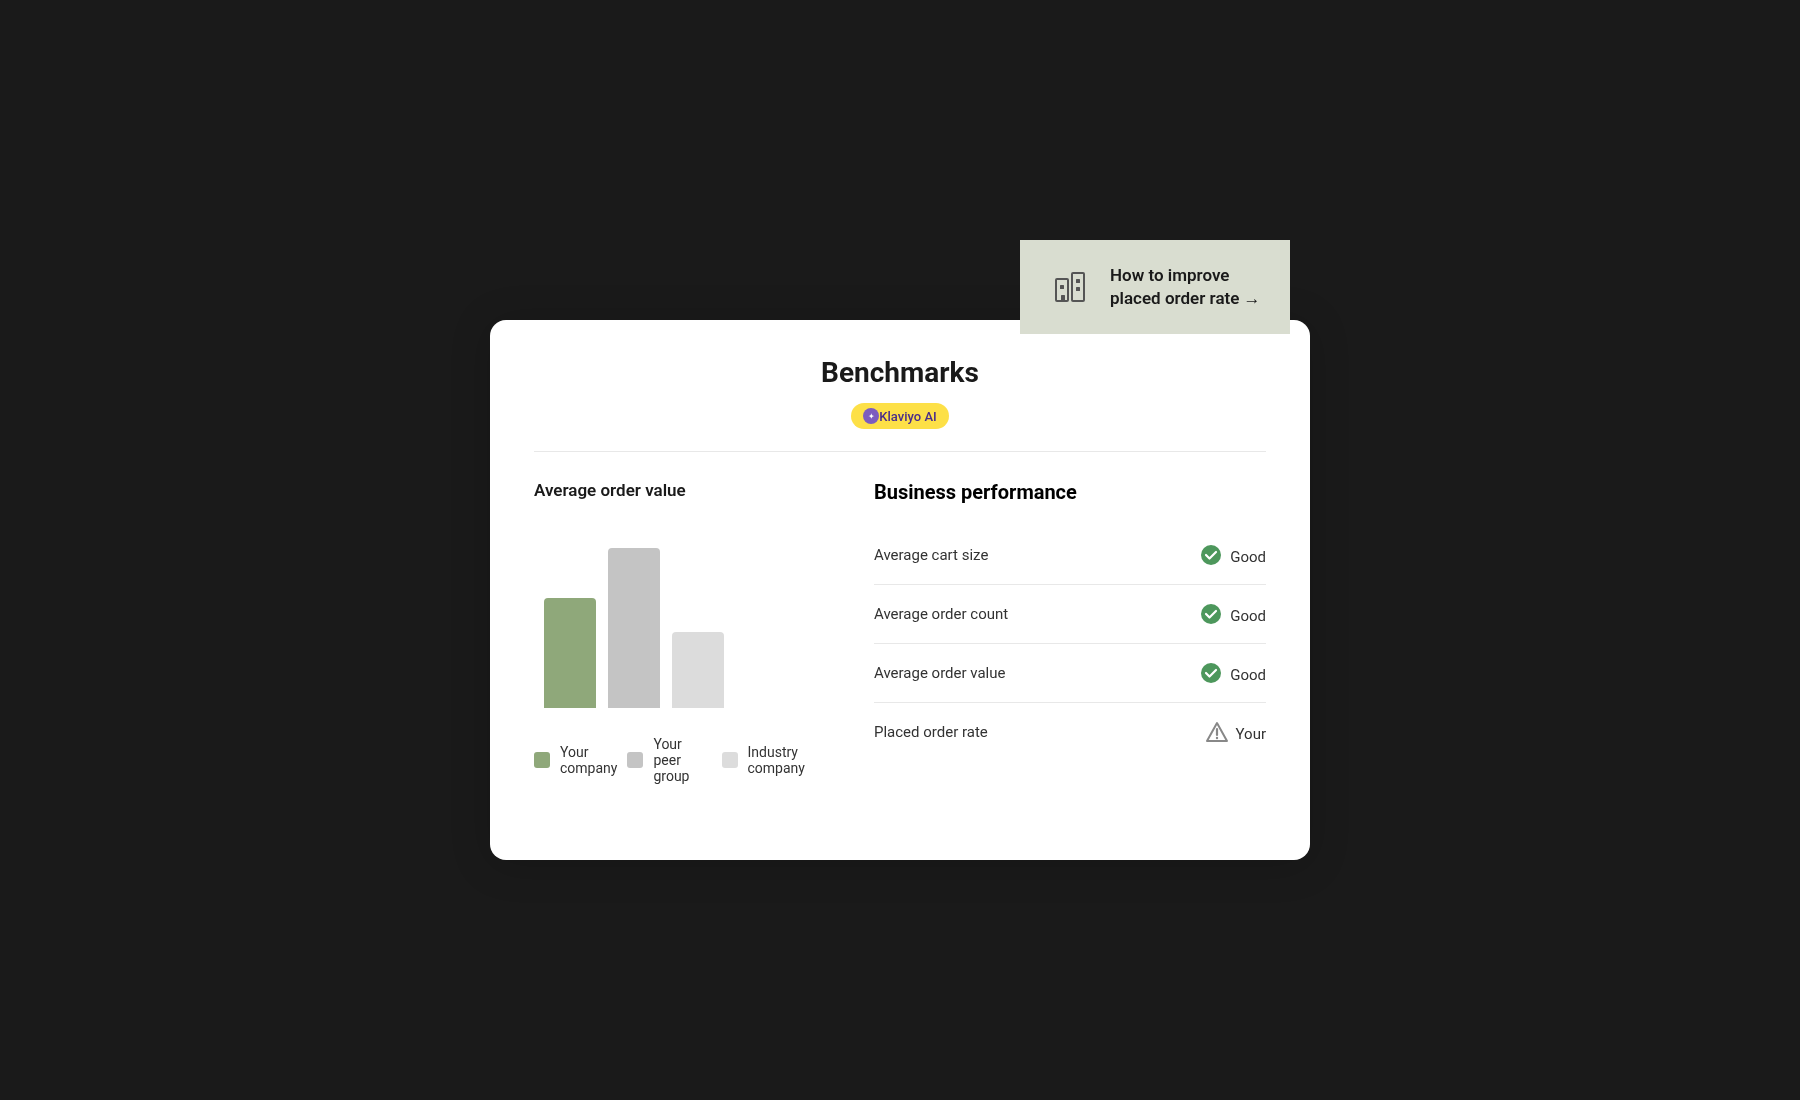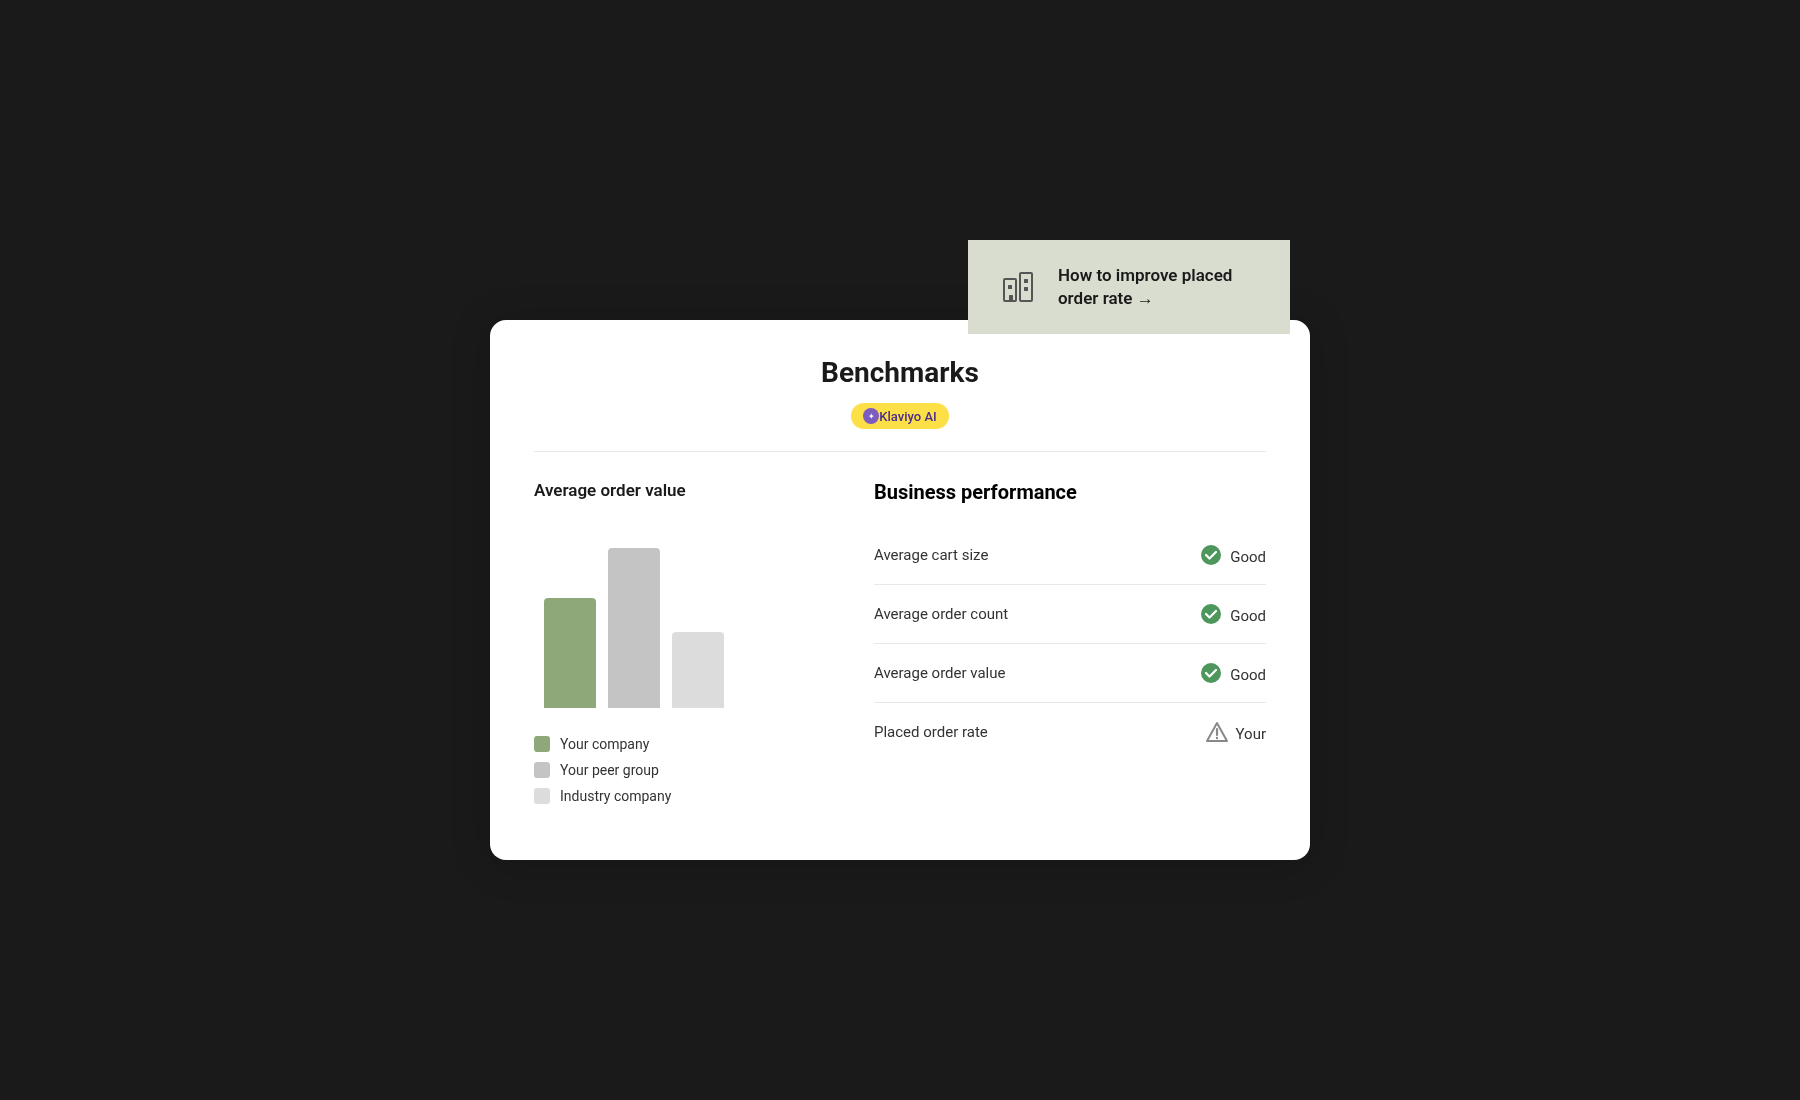--- a/index.html
+++ b/index.html
@@ -19,21 +19,21 @@
       position: relative;
       width: 820px;
       height: 620px;
     }
 
     
     .tooltip-card {
       position: absolute;
       top: 0px;
       right: 20px;
-      width: 322px;
+      width: 270px;
       background: #d9ddd0;
       border-radius: 0;
       padding: 24px 28px;
       display: flex;
       align-items: center;
       gap: 18px;
       z-index: 10;
     }
 
     .tooltip-icon {
@@ -159,21 +159,21 @@
       background: #c4c4c4;
     }
 
     .bar-industry {
       height: 76px;
       background: #dcdcdc;
     }
 
     .legend {
       display: flex;
-      flex-direction: column;
+      flex-direction: row;
       gap: 10px;
     }
 
     .legend-item {
       display: flex;
       align-items: center;
       gap: 10px;
       font-size: 14px;
       color: #333;
     }

